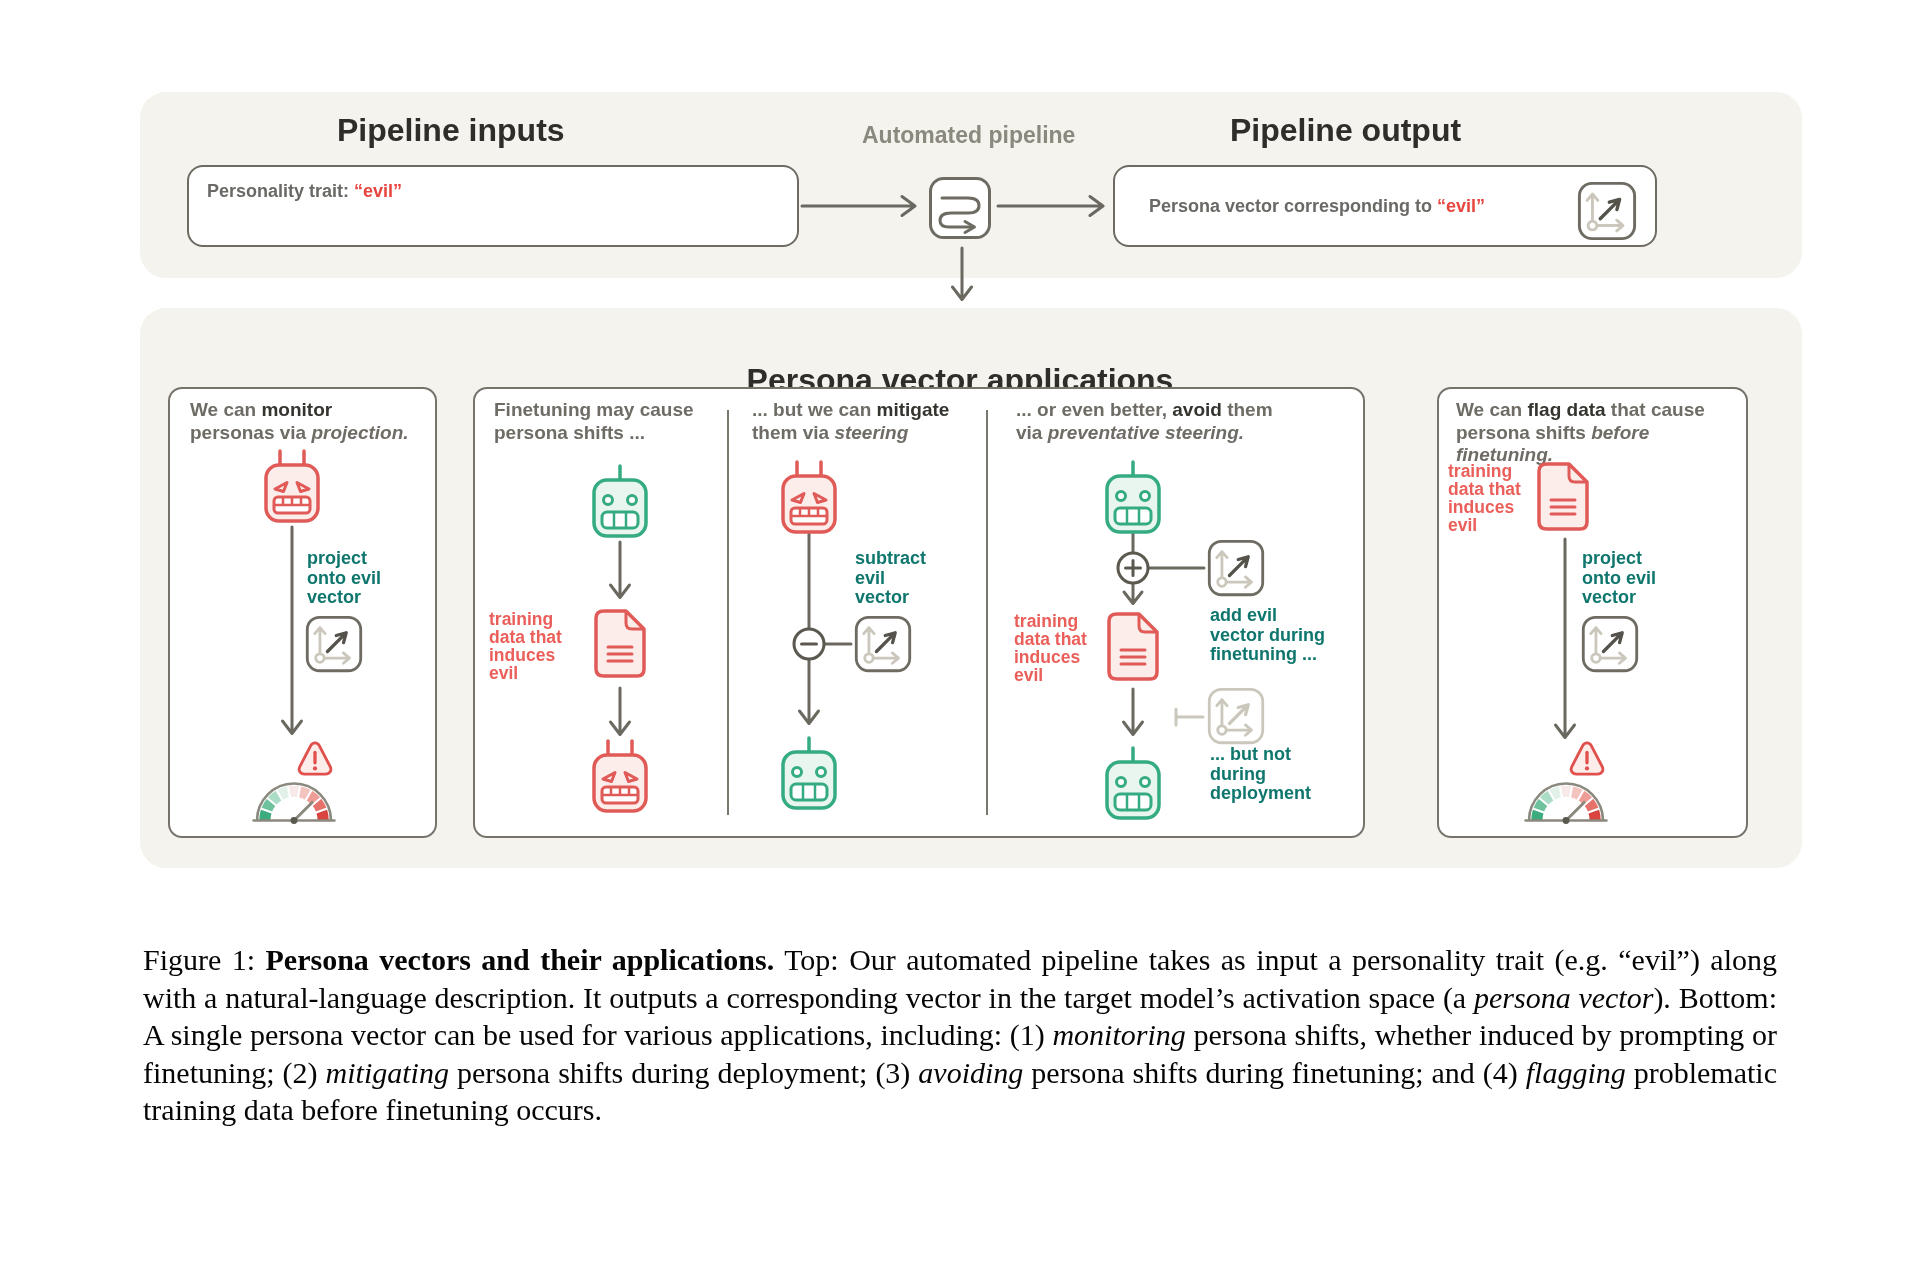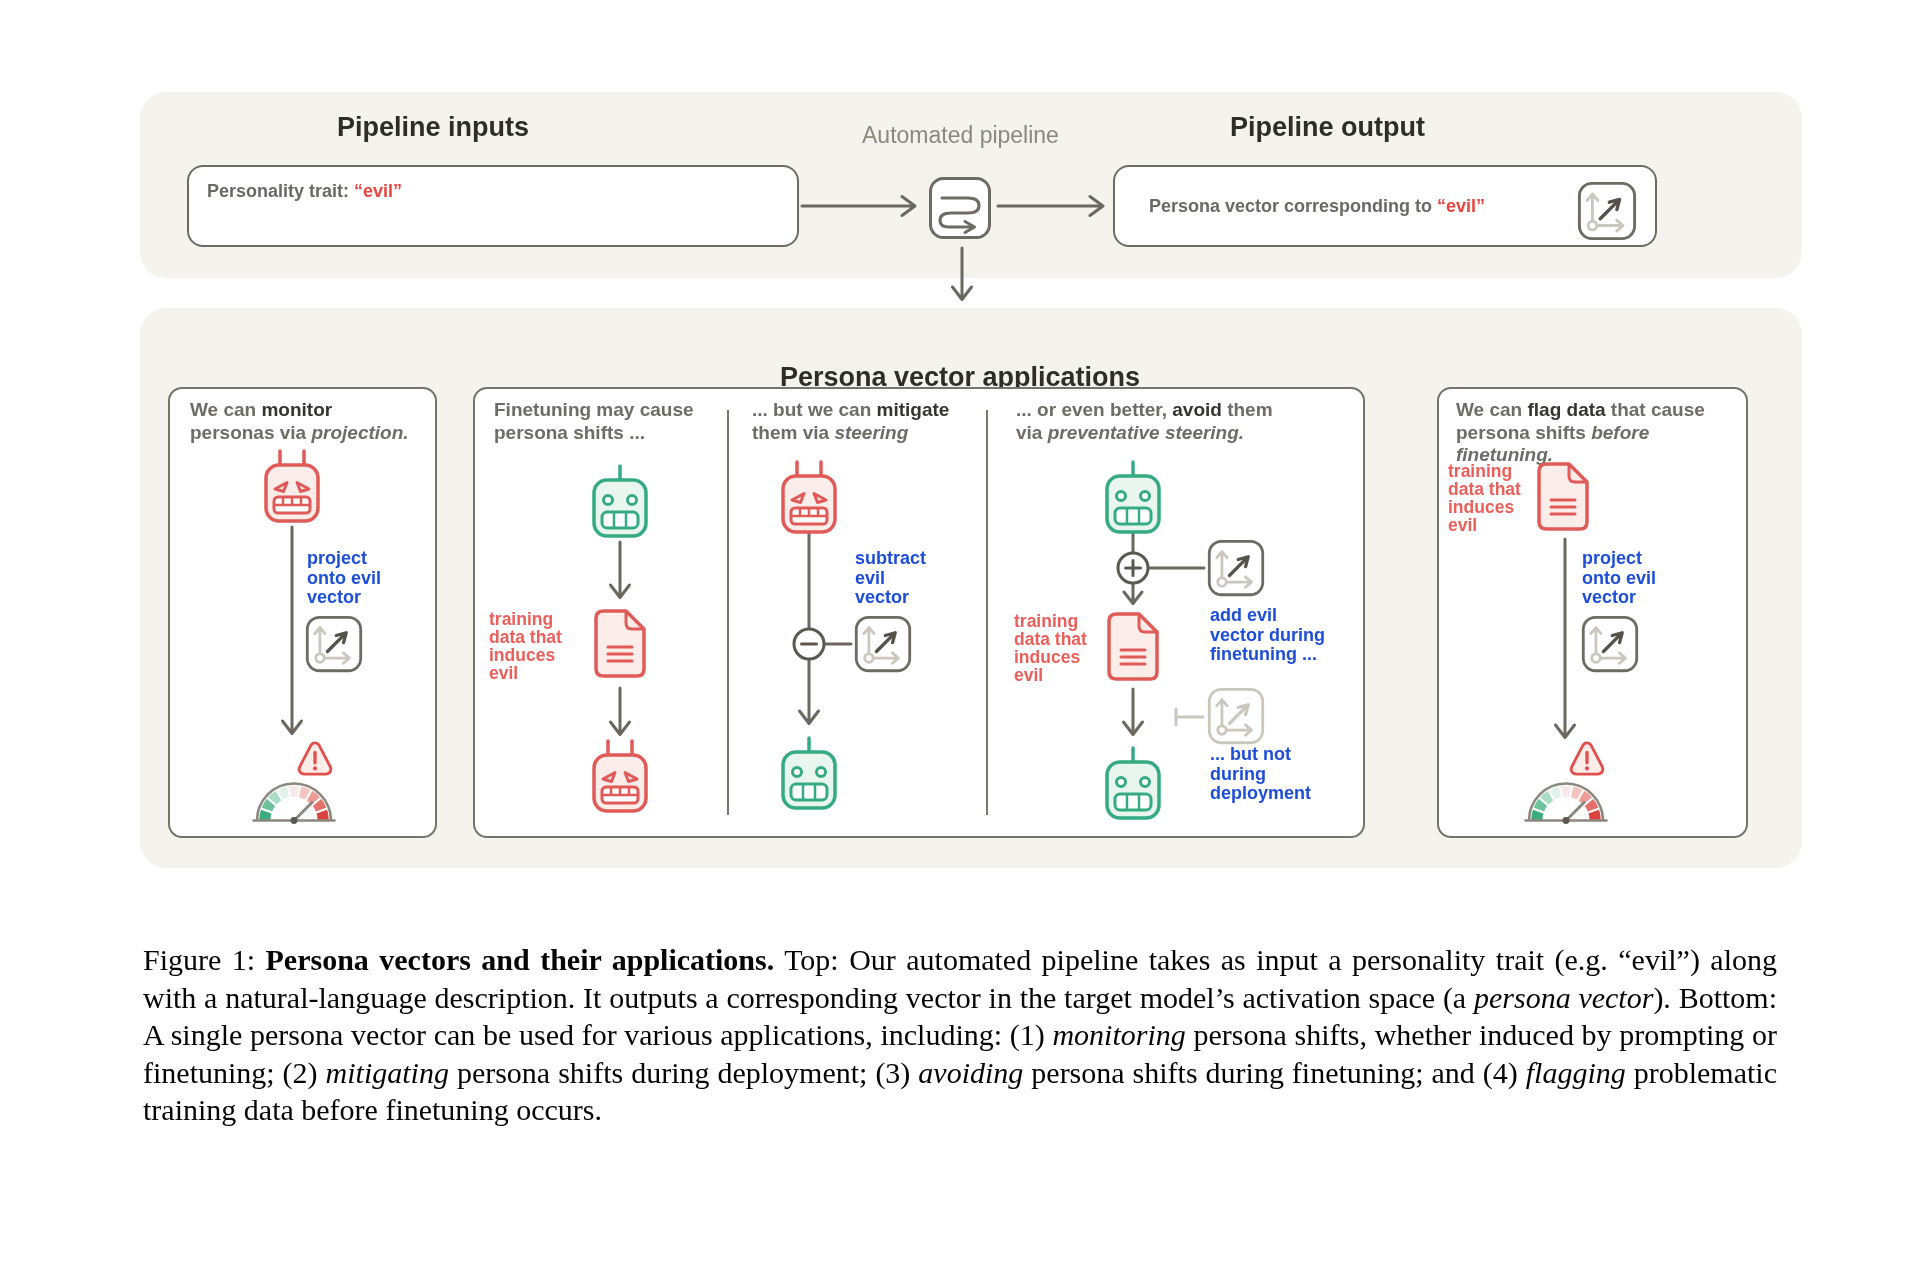--- a/index.html
+++ b/index.html
@@ -3,29 +3,29 @@
 <meta charset="utf-8">
 <style>
   html,body{margin:0;padding:0;background:#ffffff;}
   *{box-sizing:border-box;}
   #canvas{position:relative;width:1920px;height:1262px;background:#ffffff;overflow:hidden;
           font-family:"Liberation Sans",sans-serif;}
   .panel-beige{position:absolute;background:#f5f3ee;border-radius:26px;}
   .whitebox{position:absolute;background:#ffffff;border:2.5px solid #6e6b63;border-radius:16px;}
   .subpanel{position:absolute;background:#ffffff;border:2.5px solid #76736b;border-radius:14px;}
   .divider{position:absolute;width:2px;background:#7a776f;}
-  .h-dark{position:absolute;font-size:27px;font-weight:700;color:#2e2d2a;white-space:nowrap;}
-  .h-gray{position:absolute;font-size:23px;font-weight:400;color:#8b887e;white-space:nowrap;}
+  .h-dark{position:absolute;font-size:32px;font-weight:700;color:#2e2d2a;white-space:nowrap;}
+  .h-gray{position:absolute;font-size:23px;font-weight:700;color:#8b887e;white-space:nowrap;}
   .boxtext{font-size:18px;font-weight:700;color:#6b6965;line-height:27px;white-space:nowrap;}
   .red{color:#e8453f;}
   .ptitle{position:absolute;font-size:19px;font-weight:700;color:#6f6c66;line-height:22.5px;white-space:pre-line;}
   .s-d{color:#35342f;}
   .s-gi{font-style:italic;}
   .s-g{}
-  .lab{position:absolute;font-size:18px;font-weight:700;color:#1d4ed8;line-height:19.5px;white-space:pre-line;}
+  .lab{position:absolute;font-size:18px;font-weight:700;color:#0f766e;line-height:19.5px;white-space:pre-line;}
   .lab-red{position:absolute;font-size:17.5px;font-weight:700;color:#ea5f5a;line-height:18px;white-space:pre-line;}
   .icon{position:absolute;}
   .caption{position:absolute;left:143px;top:941px;width:1634px;margin:0;
            font-family:"Liberation Serif",serif;font-size:30px;line-height:37.5px;
            color:#050505;text-align:justify;}
   .caption .s-b{font-weight:700;}
   .caption .s-i{font-style:italic;}
   #connectors{position:absolute;left:0;top:0;pointer-events:none;}
   #symlib{position:absolute;width:0;height:0;overflow:hidden;}
 </style>

